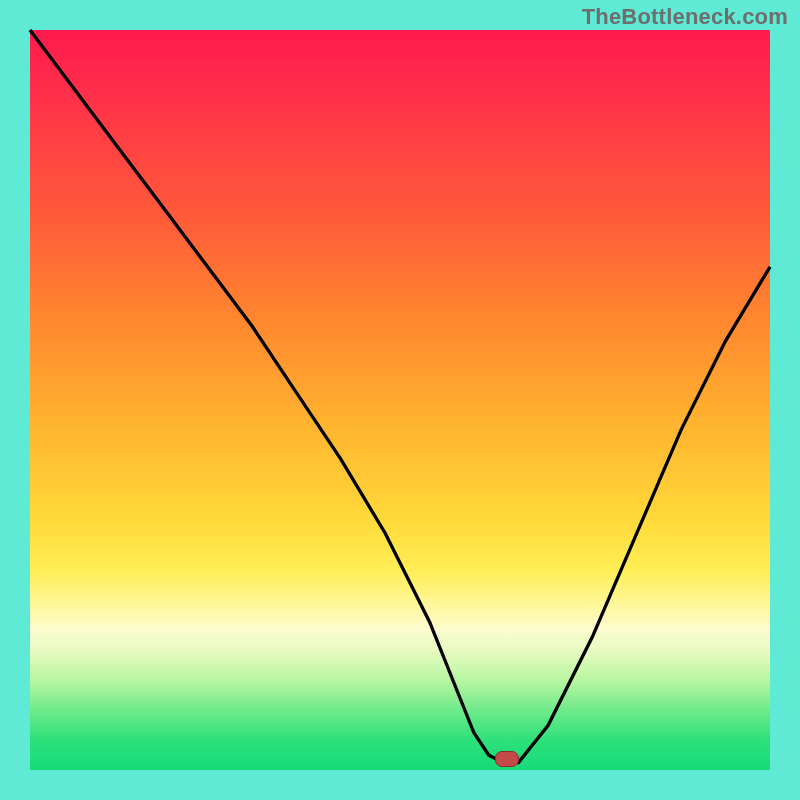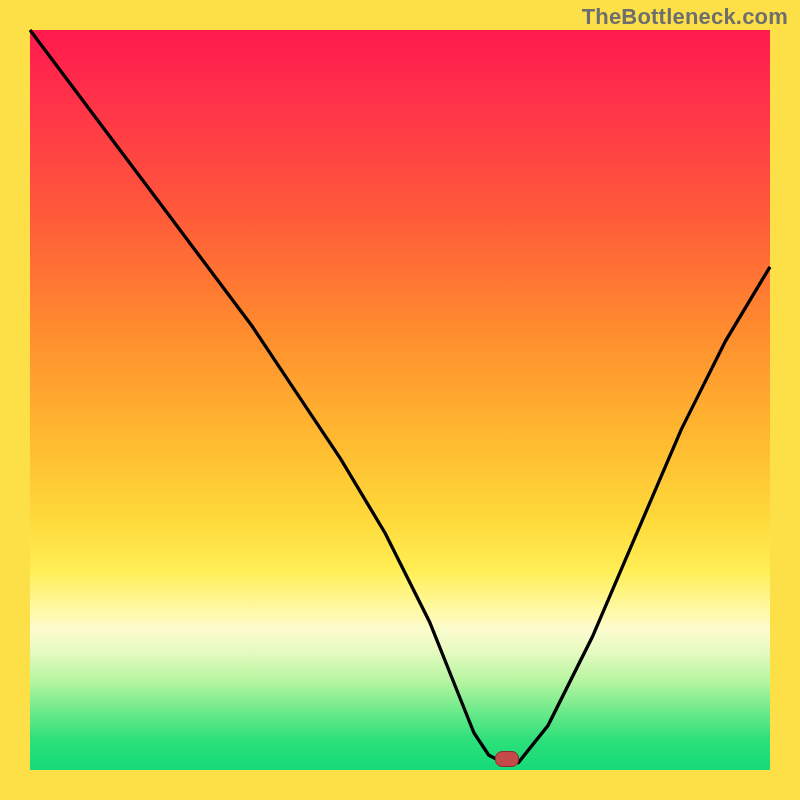--- a/index.html
+++ b/index.html
@@ -8,21 +8,21 @@
     width: 800px;
     height: 800px;
     background: #000;
     overflow: hidden;
     font-family: Arial, Helvetica, sans-serif;
   }
   .frame {
     position: relative;
     width: 800px;
     height: 800px;
-    background: #fde047;
+    background: #5eead4;
   }
   .watermark {
     position: absolute;
     top: 4px;
     right: 12px;
     color: #6e6e6e;
     font-size: 22px;
     font-weight: 600;
     letter-spacing: 0.2px;
     z-index: 10;

